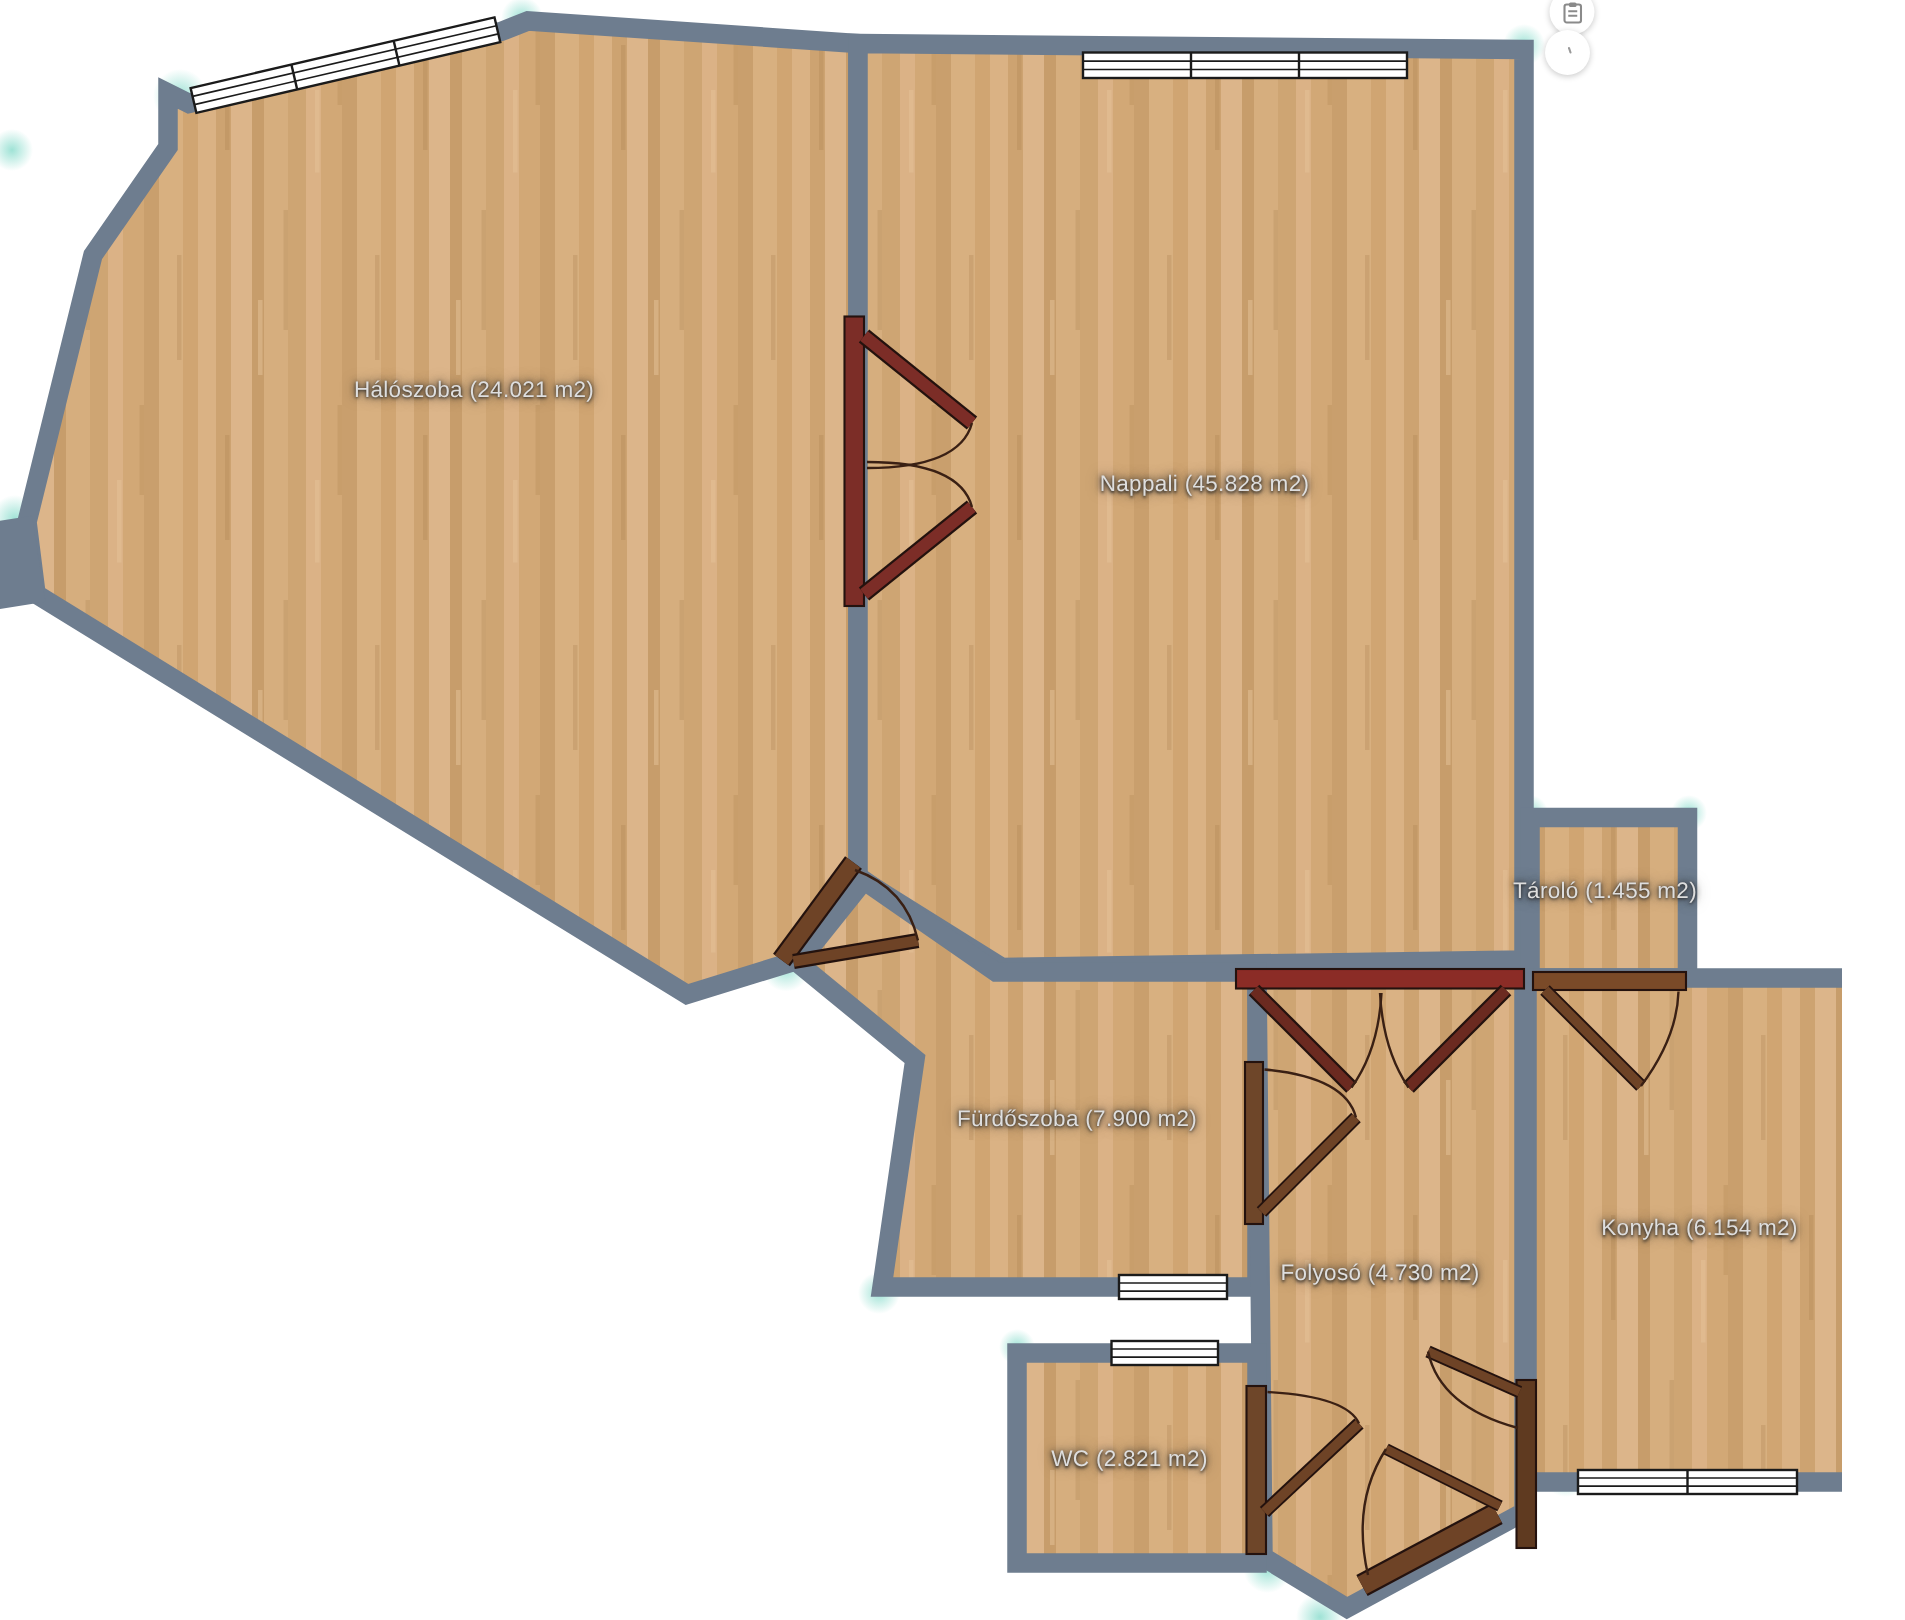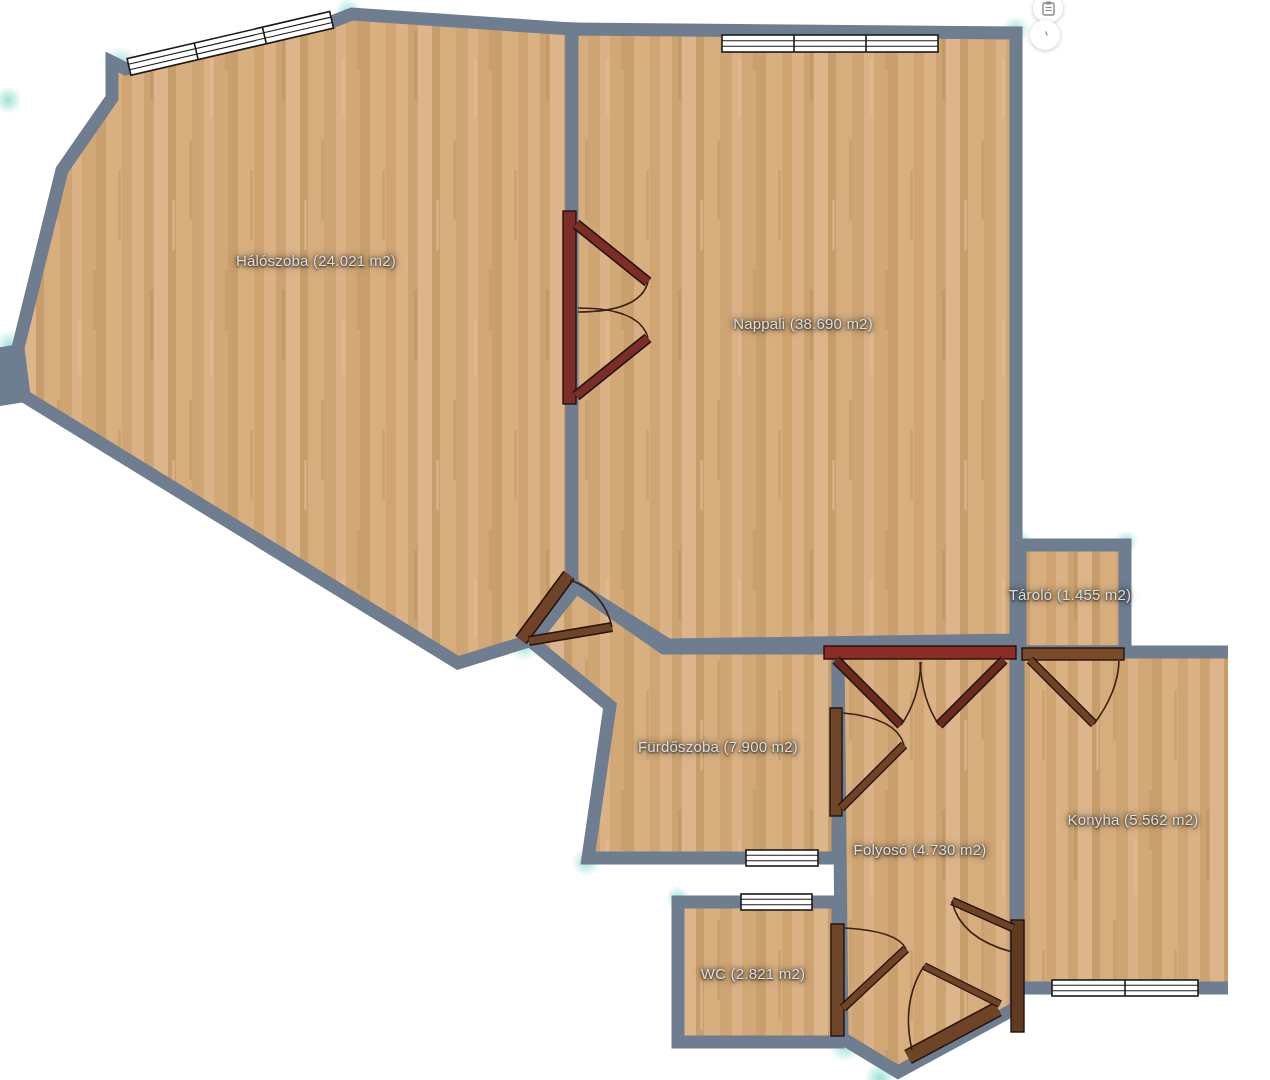--- a/index.html
+++ b/index.html
@@ -176,25 +176,25 @@
     <g>
       <path d="M998,1009 L908,1057" stroke="#24120e" stroke-width="16" fill="none"></path>
       <path d="M998,1009 L908,1057" stroke="#6e4326" stroke-width="13" fill="none"></path>
       <path d="M1000,1004 L924,966" stroke="#24120e" stroke-width="8" fill="none"></path>
       <path d="M1000,1004 L924,966" stroke="#6e4326" stroke-width="5.5" fill="none"></path>
       <path d="M924,966 Q901,1002 912,1050" stroke="#3a2014" stroke-width="1.6" fill="none"></path>
     </g>
   </svg>
 
   <div class="room-label" style="left:316px;top:260px">Hálószoba (24.021 m2)</div>
-  <div class="room-label" style="left:803px;top:323px">Nappali (38.690 m2)</div>
+  <div class="room-label" style="left:803px;top:323px">Nappali (45.828 m2)</div>
   <div class="room-label" style="left:1070px;top:594px">Tároló (1.455 m2)</div>
   <div class="room-label" style="left:718px;top:746px">Fürdőszoba (7.900 m2)</div>
   <div class="room-label" style="left:920px;top:849px">Folyosó (4.730 m2)</div>
-  <div class="room-label" style="left:1133px;top:819px">Konyha (5.562 m2)</div>
+  <div class="room-label" style="left:1133px;top:819px">Konyha (6.154 m2)</div>
   <div class="room-label" style="left:753px;top:973px">WC (2.821 m2)</div>
 
   <button class="float-btn" style="left:1033px;top:-7px">
     <span>
       <svg width="13" height="15" viewBox="0 0 13 15">
         <rect x="1" y="2" width="11" height="12" rx="1.5" fill="none" stroke="#8a8a8a" stroke-width="1.4"></rect>
         <rect x="4" y="0.6" width="5" height="3" rx="1" fill="#8a8a8a"></rect>
         <line x1="3.5" y1="6.5" x2="9.5" y2="6.5" stroke="#8a8a8a" stroke-width="1.2"></line>
         <line x1="3.5" y1="9.5" x2="9.5" y2="9.5" stroke="#8a8a8a" stroke-width="1.2"></line>
       </svg>

